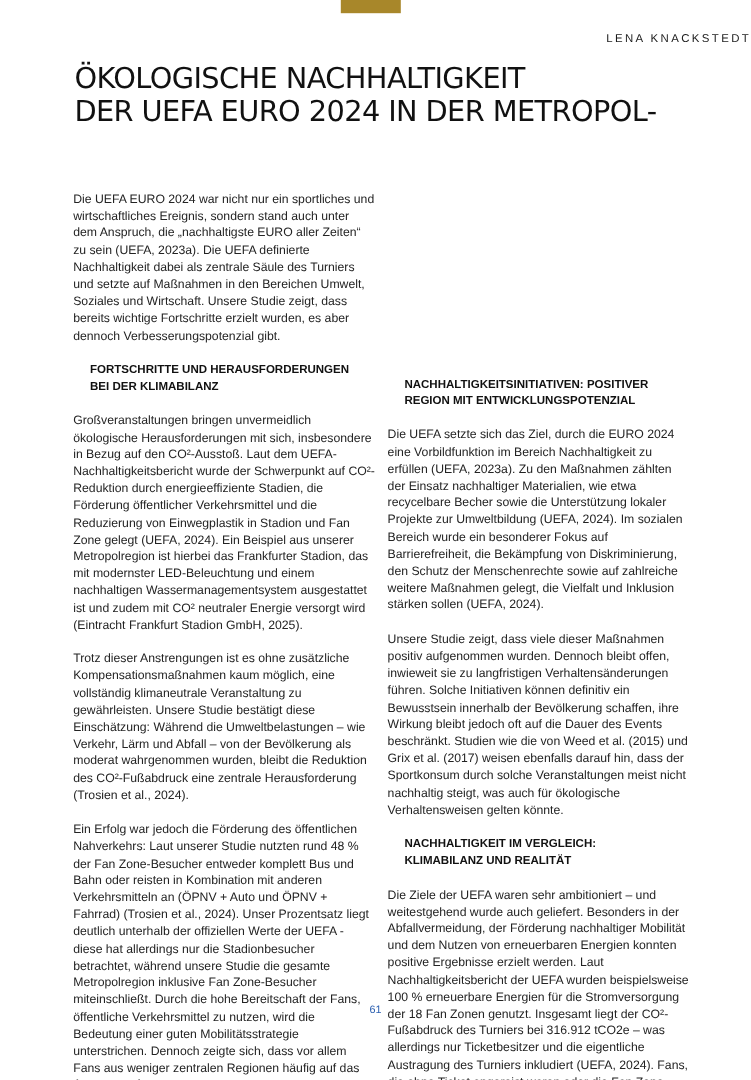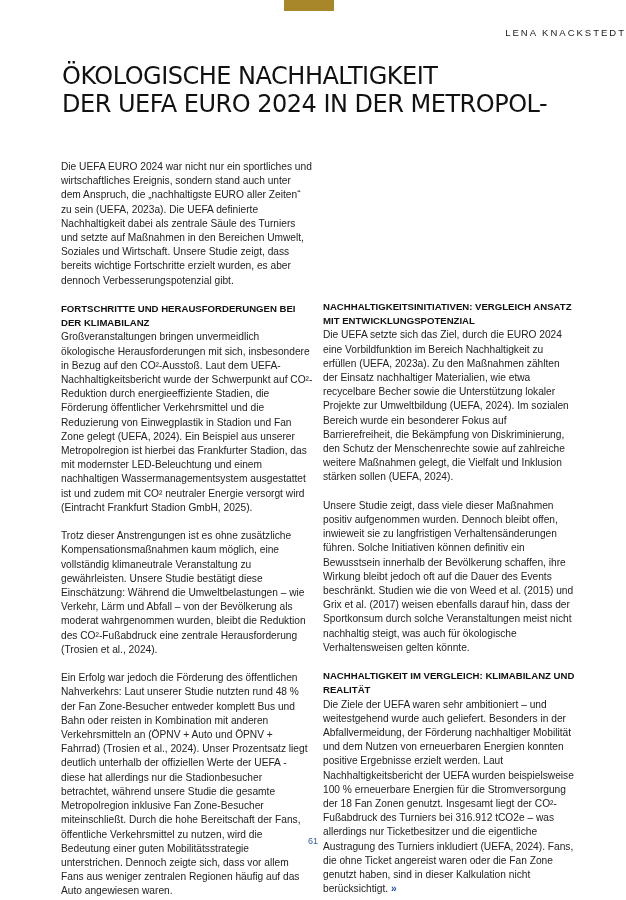--- a/index.html
+++ b/index.html
@@ -1,24 +1,24 @@
 <!DOCTYPE html>
 <html><head>
 <meta charset="utf-8">
 <style>
   html, body { margin: 0; padding: 0; background: #ffffff; }
   body { width: 626px; height: 900px; position: relative; overflow: hidden; font-family: "Liberation Sans", sans-serif; color: #1e1e1e; }
   .gold-bar { position: absolute; left: 284px; top: 0; width: 50px; height: 11px; background: #a8872a; }
   .author { position: absolute; top: 27px; left: 0; width: 626px; text-align: right; font-size: 9.5px; letter-spacing: 2px; font-weight: normal; color: #1a1a1a; }
-  .title { position: absolute; left: 62px; top: 62px; width: 520px; font-family: "DejaVu Sans", sans-serif; font-size: 24px; line-height: 28px; font-weight: normal; letter-spacing: -0.5px; color: #111; margin: 0; }
+  .title { position: absolute; left: 62px; top: 51px; width: 520px; font-family: "DejaVu Sans", sans-serif; font-size: 24px; line-height: 28px; font-weight: normal; letter-spacing: -0.5px; color: #111; margin: 0; }
   .col { position: absolute; top: 160px; width: 252px; font-size: 10.2px; line-height: 14.2px; color: #232323; }
   .col-left { left: 61px; }
   .col-right { left: 323px; }
   .col p { margin: 0 0 14.2px 0; }
-  .col h2 { margin: 0; font-size: 9.6px; line-height: 14.2px; font-weight: bold; color: #111; }
+  .col h2 { margin: 14px; font-size: 9.6px; line-height: 14.2px; font-weight: bold; color: #111; }
   .end-mark { color: #1f4fa0; font-weight: bold; }
   .page-number { position: absolute; top: 836px; left: 0; width: 626px; text-align: center; font-size: 9px; color: #2b5fb0; }
 </style>
 </head>
 <body>
 
 <div class="gold-bar"></div>
 <div class="author">LENA KNACKSTEDT</div>
 
 <h1 class="title">
@@ -28,20 +28,20 @@
 
 <div class="col col-left">
   <p>Die UEFA EURO 2024 war nicht nur ein sportliches und wirtschaftliches Ereignis, sondern stand auch unter dem Anspruch, die „nachhaltigste EURO aller Zeiten“ zu sein (UEFA, 2023a). Die UEFA definierte Nachhaltigkeit dabei als zentrale Säule des Turniers und setzte auf Maßnahmen in den Bereichen Umwelt, Soziales und Wirtschaft. Unsere Studie zeigt, dass bereits wichtige Fortschritte erzielt wurden, es aber dennoch Verbesserungspotenzial gibt.</p>
   <h2>FORTSCHRITTE UND HERAUSFORDERUNGEN BEI DER KLIMABILANZ</h2>
   <p>Großveranstaltungen bringen unvermeidlich ökologische Herausforderungen mit sich, insbesondere in Bezug auf den CO²-Ausstoß. Laut dem UEFA-Nachhaltigkeitsbericht wurde der Schwerpunkt auf CO²-Reduktion durch energieeffiziente Stadien, die Förderung öffentlicher Verkehrsmittel und die Reduzierung von Einwegplastik in Stadion und Fan Zone gelegt (UEFA, 2024). Ein Beispiel aus unserer Metropolregion ist hierbei das Frankfurter Stadion, das mit modernster LED-Beleuchtung und einem nachhaltigen Wassermanagementsystem ausgestattet ist und zudem mit CO² neutraler Energie versorgt wird (Eintracht Frankfurt Stadion GmbH, 2025).</p>
   <p>Trotz dieser Anstrengungen ist es ohne zusätzliche Kompensationsmaßnahmen kaum möglich, eine vollständig klimaneutrale Veranstaltung zu gewährleisten. Unsere Studie bestätigt diese Einschätzung: Während die Umweltbelastungen – wie Verkehr, Lärm und Abfall – von der Bevölkerung als moderat wahrgenommen wurden, bleibt die Reduktion des CO²-Fußabdruck eine zentrale Herausforderung (Trosien et al., 2024).</p>
   <p style="margin-bottom:0;">Ein Erfolg war jedoch die Förderung des öffentlichen Nahverkehrs: Laut unserer Studie nutzten rund 48 % der Fan Zone-Besucher entweder komplett Bus und Bahn oder reisten in Kombination mit anderen Verkehrsmitteln an (ÖPNV + Auto und ÖPNV + Fahrrad) (Trosien et al., 2024). Unser Prozentsatz liegt deutlich unterhalb der offiziellen Werte der UEFA - diese hat allerdings nur die Stadionbesucher betrachtet, während unsere Studie die gesamte Metropolregion inklusive Fan Zone-Besucher miteinschließt. Durch die hohe Bereitschaft der Fans, öffentliche Verkehrsmittel zu nutzen, wird die Bedeutung einer guten Mobilitätsstrategie unterstrichen. Dennoch zeigte sich, dass vor allem Fans aus weniger zentralen Regionen häufig auf das Auto angewiesen waren.</p>
 </div>
 
 <div class="col col-right" style="top:300px;">
-  <h2>NACHHALTIGKEITSINITIATIVEN: VERGLEICH ANSATZ MIT ENTWICKLUNGSPOTENZIAL</h2>
+  <h2>NACHHALTIGKEITSINITIATIVEN: POSITIVER REGION MIT ENTWICKLUNGSPOTENZIAL</h2>
   <p>Die UEFA setzte sich das Ziel, durch die EURO 2024 eine Vorbildfunktion im Bereich Nachhaltigkeit zu erfüllen (UEFA, 2023a). Zu den Maßnahmen zählten der Einsatz nachhaltiger Materialien, wie etwa recycelbare Becher sowie die Unterstützung lokaler Projekte zur Umweltbildung (UEFA, 2024). Im sozialen Bereich wurde ein besonderer Fokus auf Barrierefreiheit, die Bekämpfung von Diskriminierung, den Schutz der Menschenrechte sowie auf zahlreiche weitere Maßnahmen gelegt, die Vielfalt und Inklusion stärken sollen (UEFA, 2024).</p>
   <p>Unsere Studie zeigt, dass viele dieser Maßnahmen positiv aufgenommen wurden. Dennoch bleibt offen, inwieweit sie zu langfristigen Verhaltensänderungen führen. Solche Initiativen können definitiv ein Bewusstsein innerhalb der Bevölkerung schaffen, ihre Wirkung bleibt jedoch oft auf die Dauer des Events beschränkt. Studien wie die von Weed et al. (2015) und Grix et al. (2017) weisen ebenfalls darauf hin, dass der Sportkonsum durch solche Veranstaltungen meist nicht nachhaltig steigt, was auch für ökologische Verhaltensweisen gelten könnte.</p>
   <h2>NACHHALTIGKEIT IM VERGLEICH: KLIMABILANZ UND REALITÄT</h2>
   <p><span>Die Ziele der UEFA waren sehr ambitioniert – und weitestgehend wurde auch geliefert. Besonders in der Abfallvermeidung, der Förderung nachhaltiger Mobilität und dem Nutzen von erneuerbaren Energien konnten positive Ergebnisse erzielt werden. Laut Nachhaltigkeitsbericht der UEFA wurden beispielsweise 100 % erneuerbare Energien für die Stromversorgung der 18 Fan Zonen genutzt. Insgesamt liegt der CO²-Fußabdruck des Turniers bei 316.912 tCO2e – was allerdings nur Ticketbesitzer und die eigentliche Austragung des Turniers inkludiert (UEFA, 2024). Fans, die ohne Ticket angereist waren oder die Fan Zone genutzt haben, sind in dieser Kalkulation nicht berücksichtigt.</span> <span class="end-mark">»</span></p>
 </div>
 
 <div class="page-number">61</div>
 
 </body></html>

